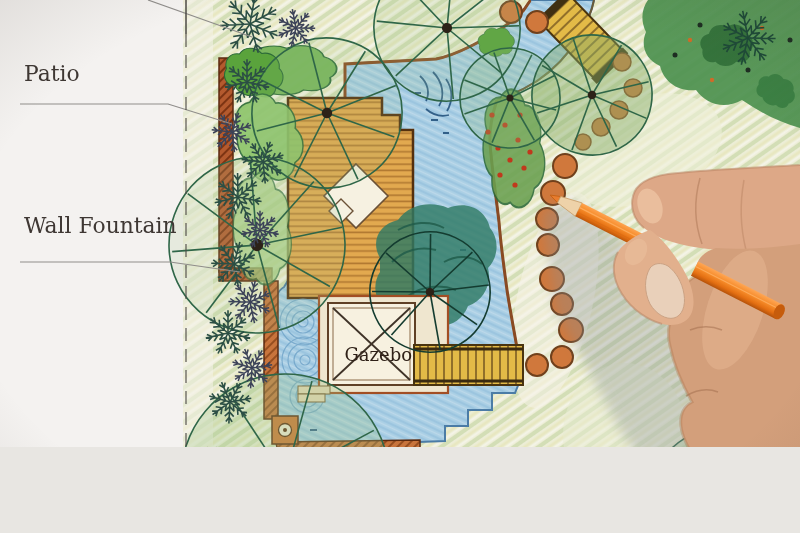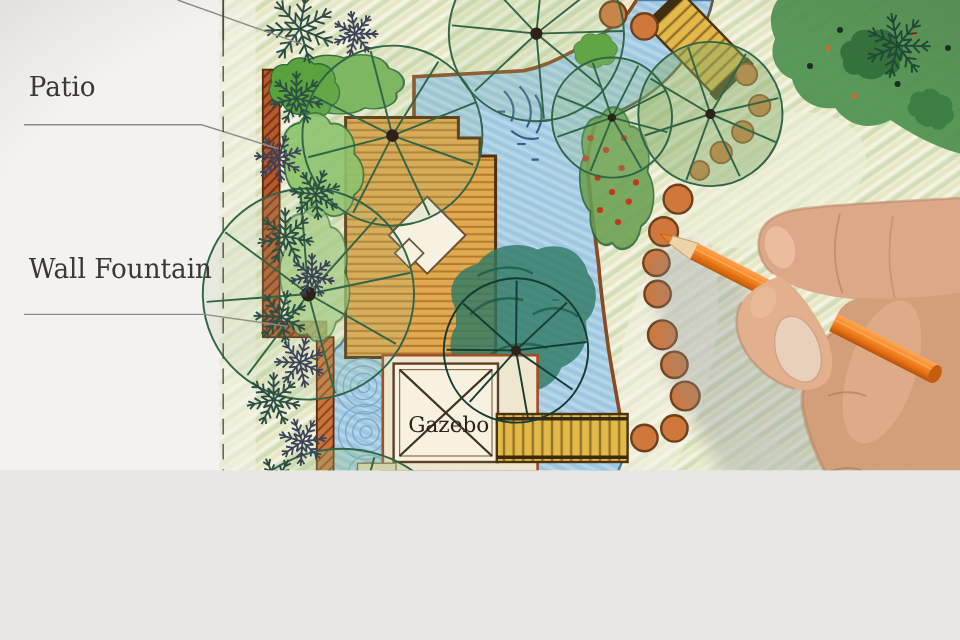--- a/index.html
+++ b/index.html
@@ -1,22 +1,22 @@
 <!DOCTYPE html>
 <html><head>
 <meta charset="utf-8">
 <style>
   html,body{margin:0;padding:0;background:#e8e6e2;}
-  #photo{position:relative;width:800px;height:392px;overflow:hidden;
+  #photo{position:relative;width:800px;height:447px;overflow:hidden;
          font-family:"DejaVu Serif","Liberation Serif",serif;background:#f4f2f0;}
   #photo svg{position:absolute;left:0;top:0;}
   .label{position:absolute;color:#3e3733;letter-spacing:0px;
          transform:scaleX(.95);transform-origin:left center;white-space:nowrap;}
   .label.big{font-size:23px;}
-  #gazebo-label{position:absolute;left:336px;top:344px;width:76px;text-align:center;
+  #gazebo-label{position:absolute;left:336px;top:344px;width:76px;text-align:right;
          font-size:18px;color:#2f2118;transform:none;}
 </style>
 </head>
 <body>
 
 <div id="photo">
 <svg width="800" height="533" viewBox="0 0 800 533">
 <defs>
   <pattern id="lawnP" width="14" height="14" patternUnits="userSpaceOnUse" patternTransform="rotate(55)">
     <rect width="14" height="14" fill="#ecedd6"></rect>

